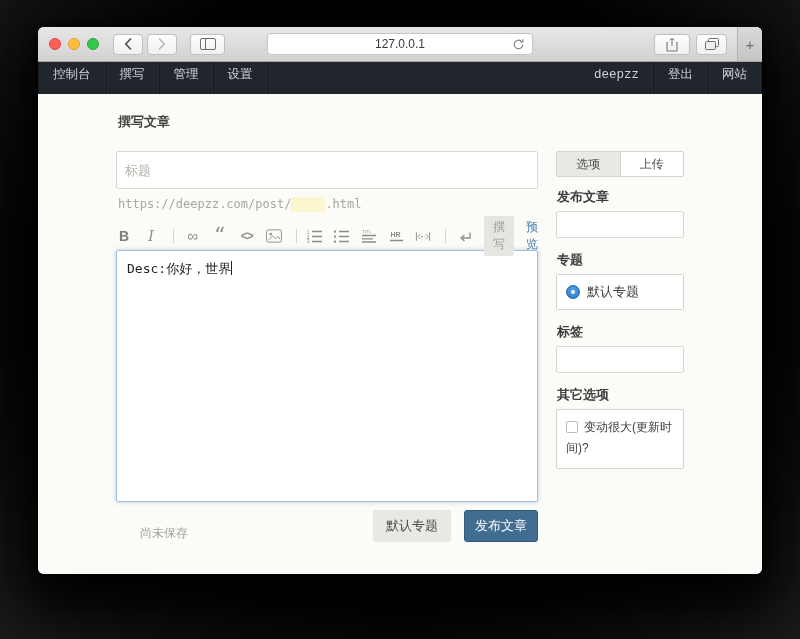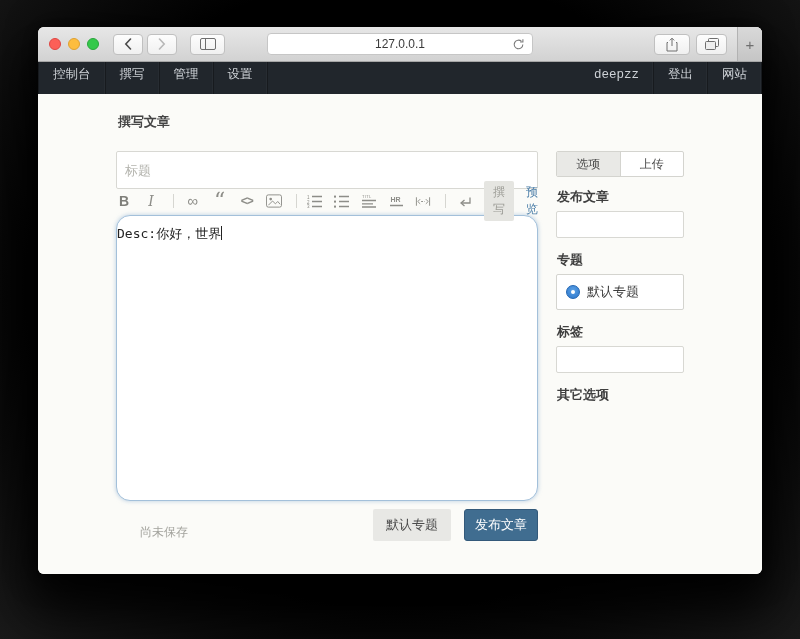--- a/index.html
+++ b/index.html
@@ -81,24 +81,24 @@
   .g-italic{font-family:"DejaVu Serif","Liberation Serif",serif;font-style:italic;font-size:14px;color:#8d8d88;}
   .g-link{font-size:15px;line-height:10px;color:#8d8d88;}
   .g-quote{font-family:"DejaVu Serif",serif;font-size:22px;line-height:6px;height:12px;color:#8d8d88;}
   .g-code{font-size:12px;font-weight:700;letter-spacing:-1px;color:#8d8d88;}
   .esep{width:1px;height:14px;background:#d6d6d1;margin:0 11px 0 3px;}
   .mode{margin-left:auto;display:flex;align-items:center;}
   .btn-write{background:#e5e5e1;color:#9c9c96;font-size:12px;padding:3px 9px;border-radius:2px;}
   .btn-preview{color:#4b7ea8;font-size:12px;margin-left:12px;}
   
   .editor{
-    box-sizing:border-box;width:100%;height:286px;background:#fff;
-    border:1px solid #a3c0da;border-radius:14px;
+    box-sizing:border-box;width:100%;height:252px;background:#fff;
+    border:1px solid #a3c0da;border-radius:2px;
     box-shadow:0 0 4px rgba(125,165,205,.55);
-    padding:9px 0;font-family:"DejaVu Sans Mono","Liberation Mono",monospace;
+    padding:9px 10px;font-family:"DejaVu Sans Mono","Liberation Mono",monospace;
     font-size:13px;color:#222;line-height:1.4;cursor:text;
   }
   .caret{display:inline-block;width:1px;height:14px;background:#222;vertical-align:-2px;}
   .mfooter{display:flex;align-items:flex-end;margin-top:8px;margin-left:24px;}
   .status{font-size:12px;color:#a3a39d;}
   .btn{font-family:inherit;border:none;cursor:pointer;}
   .btn-save{margin-left:auto;background:#e8e8e5;color:#4c4c4c;font-size:13px;
     padding:7px 13px;border-radius:2px;}
   .btn-publish{margin-left:13px;background:#406d90;border:1px solid #33597a;color:#fff;
     font-size:13px;padding:6px 10px;border-radius:3px;}
@@ -191,20 +191,21 @@
   </div>
 
   <div class="content">
     <h1 class="page-title">撰写文章</h1>
 
     <div class="row">
 
       <div class="main">
         <input class="text-input" type="text" placeholder="标题" style="">
 
+        <div class="urlline"><span>https://deepzz.com/post/</span><span class="slug"></span><span>.html</span></div>
 
         <div class="etoolbar">
           <span class="eicon g-bold">B</span>
           <span class="eicon g-italic">I</span>
           <span class="esep"></span>
           <span class="eicon g-link">∞</span>
           <span class="eicon g-quote">“</span>
           <span class="eicon g-code">&lt;&gt;</span>
           <span class="eicon">
             <svg width="17" height="14" viewBox="0 0 17 14">
@@ -291,16 +292,19 @@
         <div class="slabel">专题</div>
         <div class="sbox topic-box">
           <span class="radio"></span>
           <span>默认专题</span>
         </div>
 
         <div class="slabel">标签</div>
         <input class="text-input" type="text" style="">
 
         <div class="slabel">其它选项</div>
+        <div class="sbox other-box">
+          <span class="checkbox"></span><span>变动很大(更新时间)?</span>
+        </div>
       </div>
     </div>
   </div>
 </div>
 
 </body></html>

